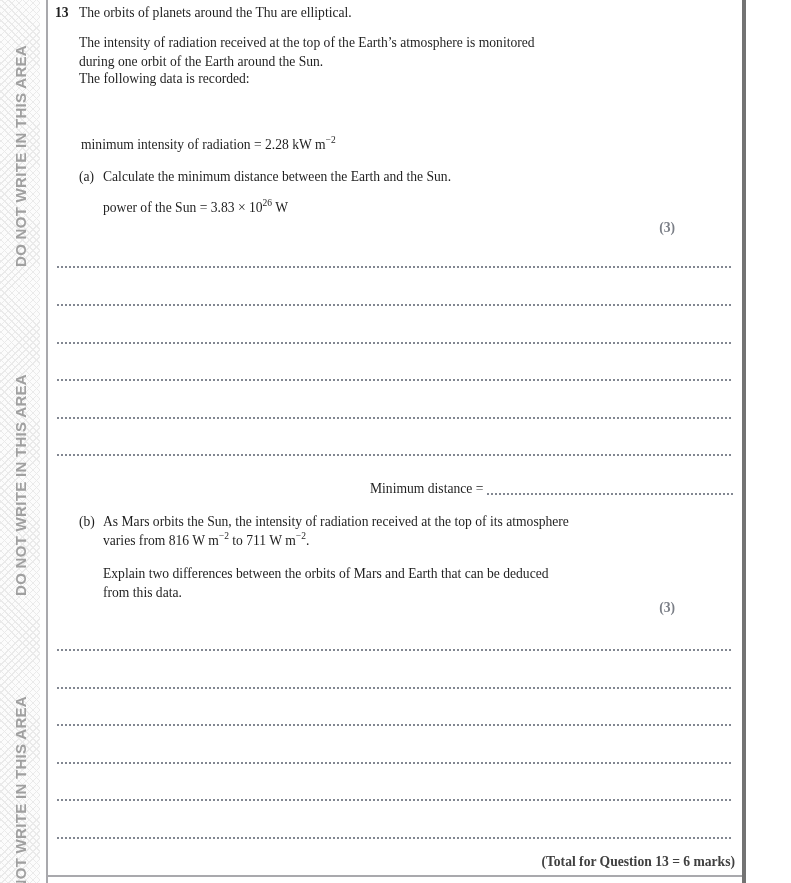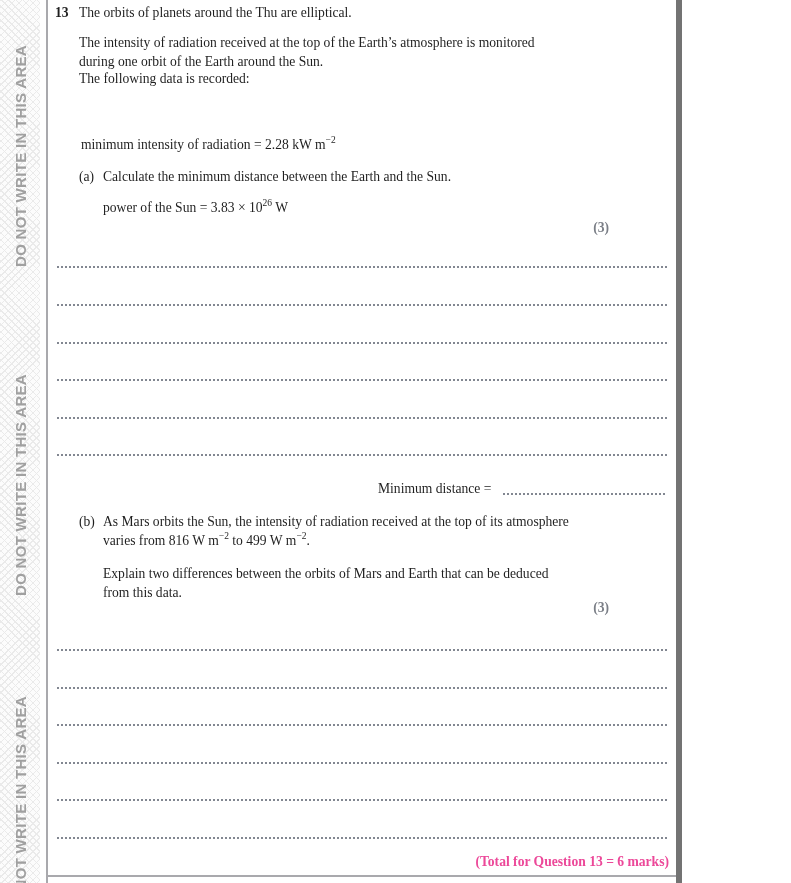--- a/index.html
+++ b/index.html
@@ -24,52 +24,52 @@
   .margin-label{
     position:absolute;left:20px;
     transform:translate(-50%,-50%) rotate(-90deg);
     white-space:nowrap;
     font-family:"Liberation Sans","DejaVu Sans",sans-serif;
     font-weight:700;font-size:15px;letter-spacing:.3px;
     color:#a0a0a0;
   }
   
   .content{
-    position:absolute;left:46px;top:0;width:636px;height:883px;
+    position:absolute;left:46px;top:0;width:700px;height:883px;
     box-sizing:border-box;
     border-left:2px solid #a9a9ad;
-    border-right:6px solid #737373;
+    border-right:4px solid #737373;
   }
   .abs{position:absolute;}
   .qnum{font-weight:700;}
   .indent-row{display:flex;}
   .part-label{width:24px;flex:0 0 24px;}
   sup{font-size:9.5px;line-height:0;}
   .mark{
     position:absolute;right:67px;
     font-weight:700;color:#7a7e86;
   }
   .dotline{
     position:absolute;left:9px;right:9px;height:2px;
     background:repeating-linear-gradient(90deg,#82879176 0 2px,transparent 2px 4px);
     background-color:transparent;
   }
   .dotline-solidish{
     background:repeating-linear-gradient(90deg,#828791 0 2px,transparent 2px 4px);
   }
   .ansrow{
-    position:absolute;left:9px;right:9px;display:flex;align-items:center;gap:8px;
+    position:absolute;left:9px;right:9px;display:flex;align-items:center;
   }
   .ans-spacer{flex:0 0 313px;}
   .ans-dots{
     flex:1;height:2px;align-self:flex-end;margin-bottom:3px;margin-left:4px;
     background:repeating-linear-gradient(90deg,#828791 0 2px,transparent 2px 4px);
   }
   .total-row{
-    position:absolute;right:7px;font-weight:700;color:#ec4899;
+    position:absolute;right:7px;font-weight:700;color:#404040;
   }
   .bottom-rule{
     position:absolute;left:0;right:0;top:875px;
     border-top:2px solid #a9a9ad;
   }
 </style>
 </head>
 <body>
 
 <div class="page">
@@ -117,21 +117,21 @@
     <div class="ansrow" style="top:479px">
       <span class="ans-spacer"></span>
       <span>Minimum distance =</span>
       <span class="ans-dots"></span>
     </div>
 
     <div class="abs indent-row" style="top:512px;left:31px;right:36px">
       <span class="part-label">(b)</span>
       <span>
         <span style="display:block">As Mars orbits the Sun, the intensity of radiation received at the top of its atmosphere</span>
-        <span style="display:block"><span>varies from 816 W m</span><sup>−2</sup><span> to 499 W m</span><sup>−2</sup><span>.</span></span>
+        <span style="display:block"><span>varies from 816 W m</span><sup>−2</sup><span> to 711 W m</span><sup>−2</sup><span>.</span></span>
       </span>
     </div>
 
     <div class="abs" style="top:564px;left:55px;right:60px">
       <span style="display:block">Explain two differences between the orbits of Mars and Earth that can be deduced</span>
       <span style="display:block">from this data.</span>
     </div>
     <div class="mark" style="top:598px">(3)</div>
 
     <div class="dotline dotline-solidish" style="top:649px"></div>

